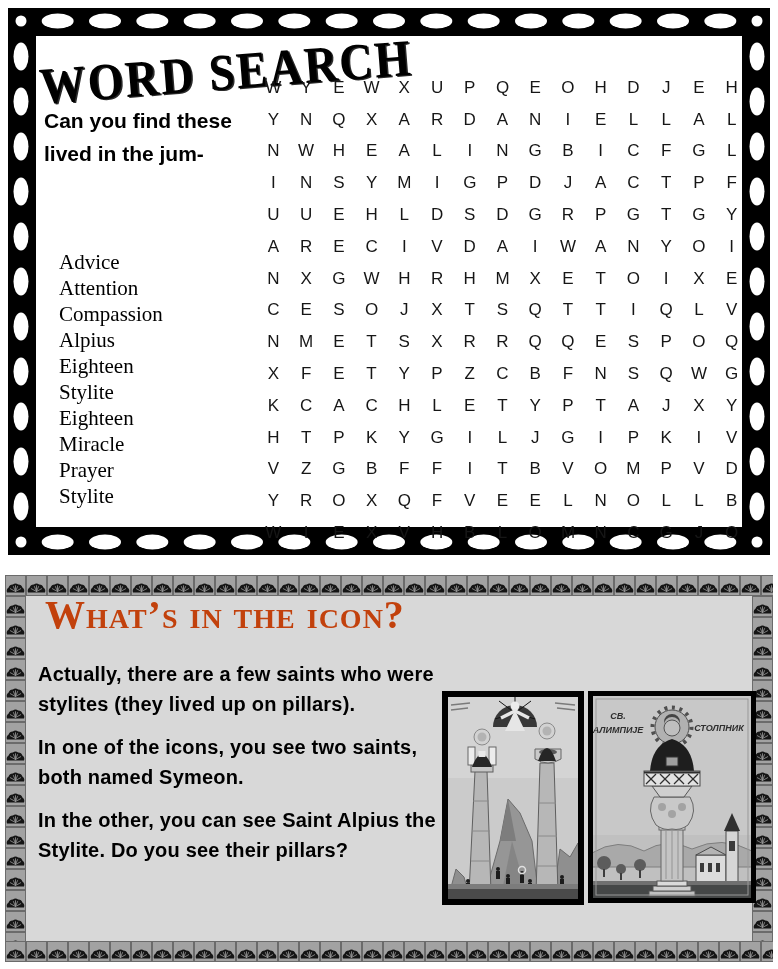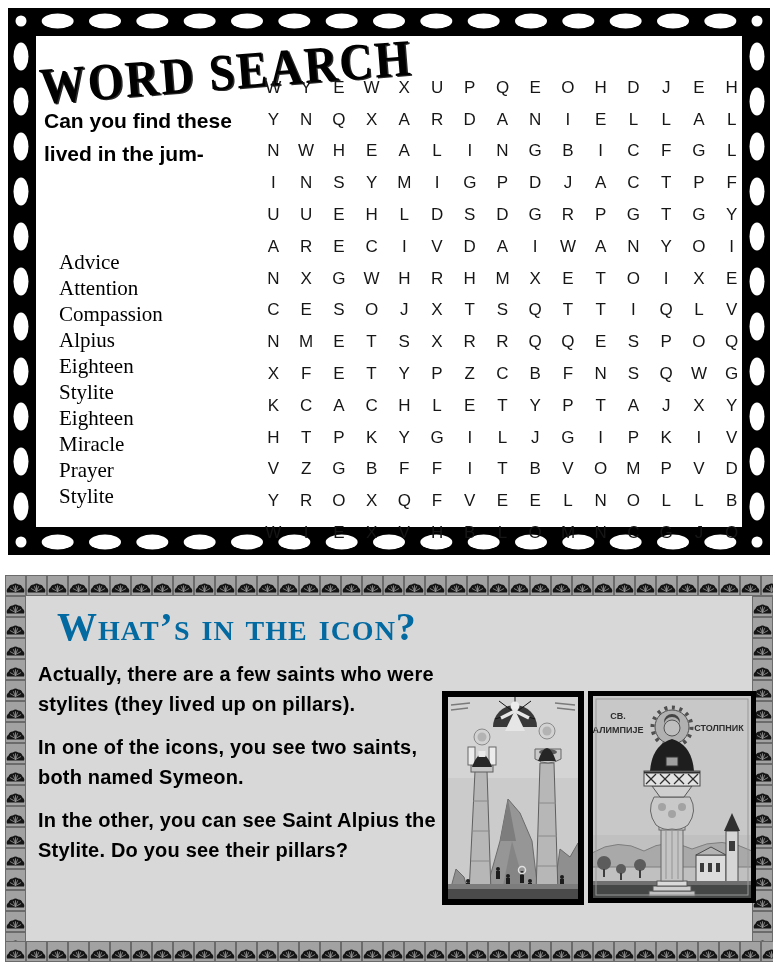--- a/index.html
+++ b/index.html
@@ -24,27 +24,27 @@
     font-size:17px;color:#161616;}
 
   
   .icon-card{position:absolute;left:5px;top:575px;width:768px;height:387px;background:#d8d8d8;}
   .shell-row{position:absolute;display:flex;overflow:hidden;}
   .shell-row.top{left:0;top:0;width:768px;height:21px;}
   .shell-row.bottom{left:0;top:366px;width:768px;height:21px;}
   .shell-row.left{left:0;top:21px;width:21px;height:345px;flex-direction:column;}
   .shell-row.right{left:747px;top:21px;width:21px;height:345px;flex-direction:column;}
   .shell-row svg{flex:0 0 auto;}
-  .icon-title{position:absolute;left:40px;top:16px;margin:12px;
+  .icon-title{position:absolute;left:40px;top:16px;margin:0;
     font-family:"Liberation Serif",serif;font-variant:small-caps;font-weight:700;
-    font-size:40px;letter-spacing:1px;color:#0369a1;white-space:nowrap;}
+    font-size:40px;letter-spacing:1px;color:#c2410c;white-space:nowrap;}
   .icon-text{position:absolute;left:33px;top:84px;width:408px;}
   .icon-text p{margin:0 0 13px 0;font-weight:700;font-size:20px;line-height:30px;
     color:#000;letter-spacing:0.2px;}
-  .icon-img{position:absolute;}
+  .icon-img{position:absolute;font-style:italic;}
   .icon-img.left{left:437px;top:116px;}
   .icon-img.right{left:583px;top:116px;}
   .cyr{font-family:"Liberation Sans",sans-serif;font-weight:700;}
 </style>
 </head>
 <body>
 
 <div id="page">
 
   <section class="ws-card">

